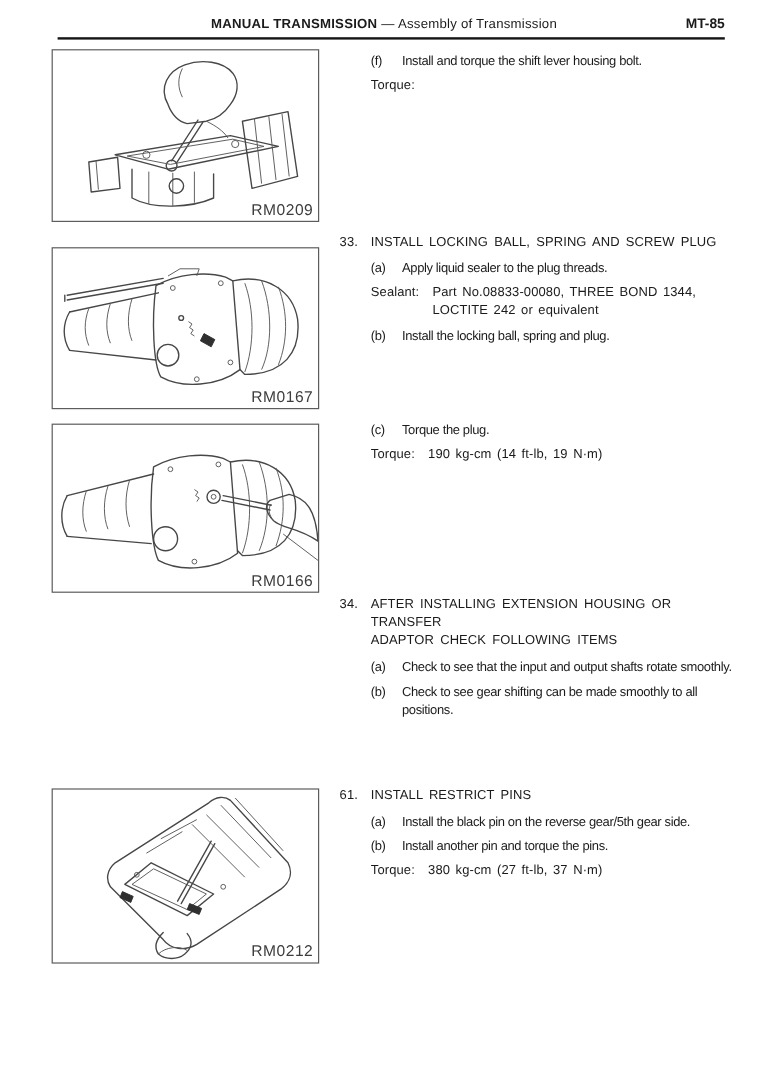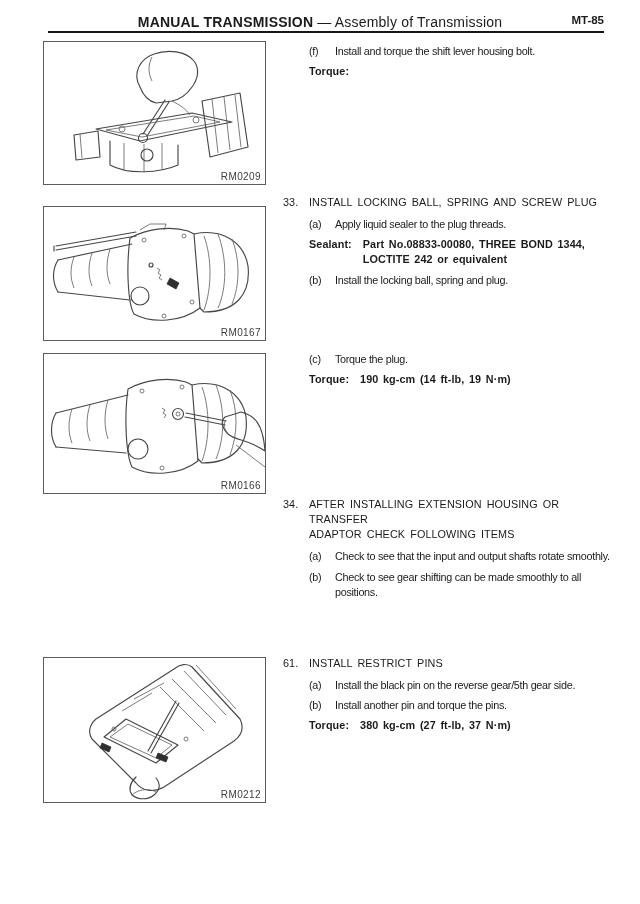--- a/index.html
+++ b/index.html
@@ -3,49 +3,49 @@
 <meta charset="utf-8">
 <style>
   html,body{margin:0;padding:0;}
   body{
     width:640px;height:904px;position:relative;background:#ffffff;
     font-family:"Liberation Sans","DejaVu Sans",sans-serif;
     color:#1b1b1b;overflow:hidden;
   }
   
   .hdr{position:absolute;top:14px;left:0;width:640px;text-align:center;
-       font-size:14px;letter-spacing:0.2px;white-space:nowrap;}
+       font-size:11px;letter-spacing:0.2px;white-space:nowrap;}
   .hdr .b{font-weight:700;}
   .hdr-page{position:absolute;top:14px;right:36px;font-size:11.5px;font-weight:700;}
   .hdr-rule{position:absolute;top:31px;left:48px;width:556px;height:2.4px;background:#161616;}
   
   .fig{position:absolute;left:43px;width:221px;border:1px solid #5c5c5c;background:#fff;}
   .fig svg{display:block;width:100%;height:100%;}
-  .fig-code{position:absolute;right:4px;bottom:2px;font-size:10px;color:#3d3d3d;
+  .fig-code{position:absolute;right:4px;bottom:2px;font-size:13px;color:#3d3d3d;
             letter-spacing:0.4px;background:#fff;padding-left:2px;}
   #fig1{top:41px;height:142px;}
   #fig2{top:206px;height:133px;}
   #fig3{top:353px;height:139px;}
   #fig4{top:657px;height:144px;}
   
   .blk{position:absolute;left:283px;width:334px;font-size:10.8px;line-height:15px;
        letter-spacing:-0.3px;}
   #blk-f{top:44px;}
   #blk-33{top:195px;}
   #blk-c{top:352px;}
   #blk-34{top:497px;}
   #blk-35{top:656px;}
   .step-head{display:flex;font-weight:400;margin-bottom:7px;word-spacing:2px;letter-spacing:0.1px;}
   .step-head .num{width:26px;flex:none;}
   .step-head .ttl{flex:1;}
   .indent{margin-left:26px;}
   .sub{display:flex;margin-bottom:5px;}
   .sub .lbl{width:26px;flex:none;}
   .sub .txt{flex:1;}
-  .kv{display:flex;font-weight:700;margin-bottom:5px;word-spacing:1.5px;letter-spacing:0.1px;}
+  .kv{display:flex;font-weight:400;margin-bottom:5px;word-spacing:1.5px;letter-spacing:0.1px;}
   .kv .kv-label{flex:none;margin-right:11px;}
   .kv .kv-value{flex:1;}
   .gap-lg{margin-bottom:6px;}
   
   .art{stroke:#474747;fill:none;stroke-width:1.15;stroke-linecap:round;stroke-linejoin:round;}
   .art-dark{fill:#2f2f2f;stroke:#2f2f2f;stroke-width:0.8;}
   .art-thin{stroke:#5a5a5a;fill:none;stroke-width:0.8;}
 </style>
 </head>
 <body>

